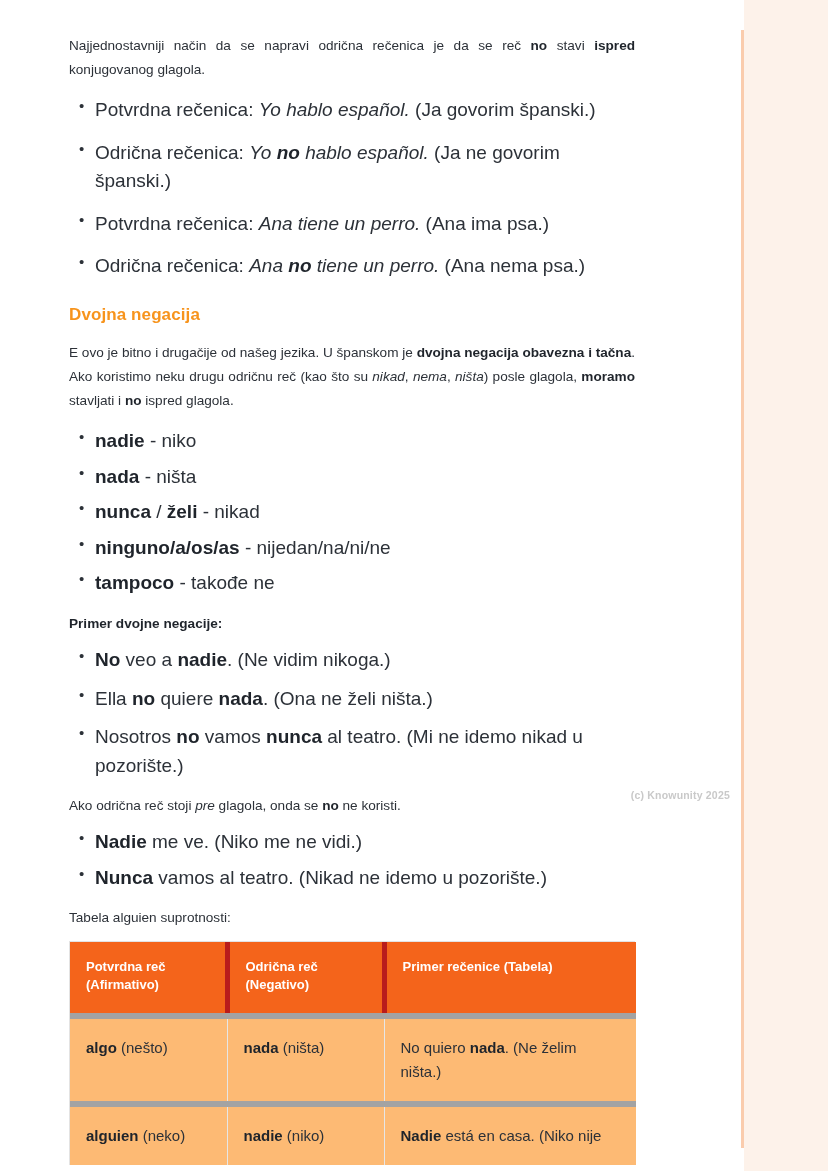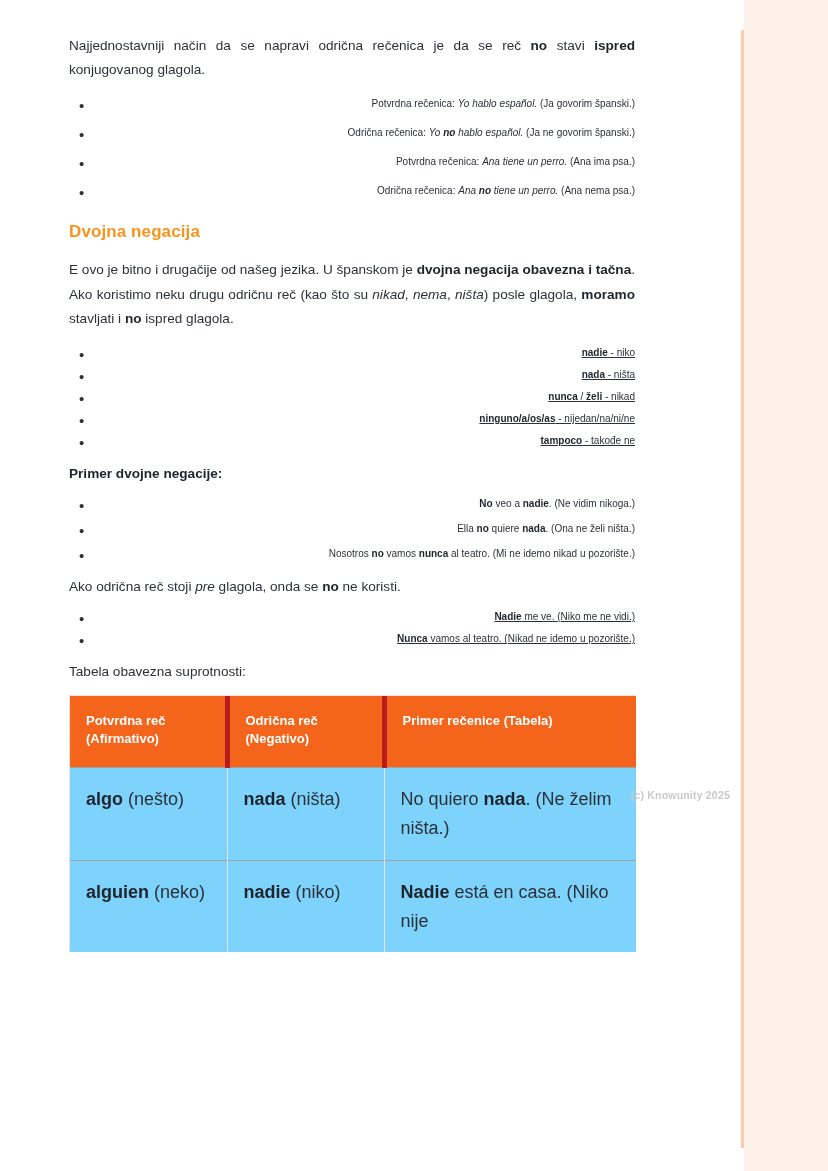--- a/index.html
+++ b/index.html
@@ -61,36 +61,35 @@
   b, strong { font-weight: bold; color: #1f242b; }
   i, em { font-style: italic; }
 
   ul.bullets {
     list-style: none;
     margin: 0 0 14px 0;
     padding: 0;
   }
   ul.bullets li {
     position: relative;
-    font-size: 10px;
+    font-size: 19px;
     line-height: 1.5;
     padding-left: 26px;
     margin-bottom: 14px;
     color: #2c3138;
-    text-align: right;
   }
   ul.bullets li:before {
     content: "\2022";
     position: absolute;
     left: 10px;
     top: -1px;
     font-size: 15px;
     color: #2c3138;
   }
-  ul.bullets.compact li { margin-bottom: 7px; text-decoration: underline; }
+  ul.bullets.compact li { margin-bottom: 7px; }
   ul.bullets.semi li { margin-bottom: 10px; }
 
   h2.section-title {
     font-size: 17px;
     color: #f7941d;
     font-weight: bold;
     margin: 24px 0 16px 0;
     letter-spacing: 0.1px;
   }
 
@@ -112,28 +111,28 @@
     font-size: 13px;
     font-weight: bold;
     text-align: left;
     padding: 16px 16px 18px 16px;
     vertical-align: top;
     line-height: 1.45;
     border-right: 5px solid #b91c1c;
   }
   table.vocab th:last-child { border-right: none; }
   table.vocab td {
-    font-size: 18px;
+    font-size: 15px;
     padding: 17px 16px;
     vertical-align: top;
     line-height: 1.6;
-    border-top: 1px solid #a3a3a3;
+    border-top: 6px solid #a3a3a3;
     border-right: 1px solid #e6e6e6;
     color: #2c3138;
-    background: #7dd3fc;
+    background: #fdba74;
   }
   table.vocab td:last-child { border-right: none; }
   table.vocab col.c1 { width: 157px; }
   table.vocab col.c2 { width: 157px; }
   table.vocab col.c3 { width: 252px; }
 
   .watermark {
     position: absolute;
     right: 98px;
     bottom: 55px;
@@ -182,21 +181,21 @@
       <li>Nosotros <b>no</b> vamos <b>nunca</b> al teatro. (Mi ne idemo nikad u pozorište.)</li>
     </ul>
 
     <p class="para tight">Ako odrična reč stoji <i>pre</i> glagola, onda se <b>no</b> ne koristi.</p>
 
     <ul class="bullets compact">
       <li><b>Nadie</b> me ve. (Niko me ne vidi.)</li>
       <li><b>Nunca</b> vamos al teatro. (Nikad ne idemo u pozorište.)</li>
     </ul>
 
-    <p class="para tight">Tabela obavezna suprotnosti:</p>
+    <p class="para tight">Tabela alguien suprotnosti:</p>
 
     <div class="table-wrap">
       <table class="vocab">
         <colgroup>
           <col class="c1">
             <col class="c2">
             <col class="c3">
         </colgroup>
         <thead>
           <tr>

